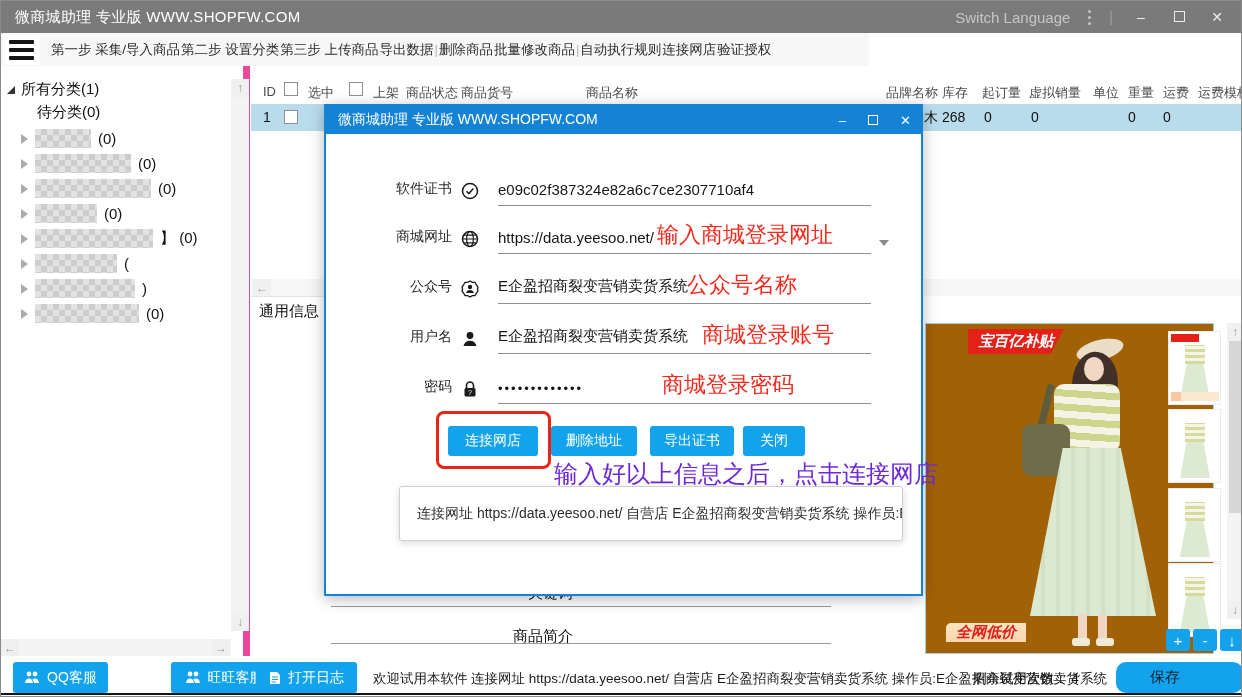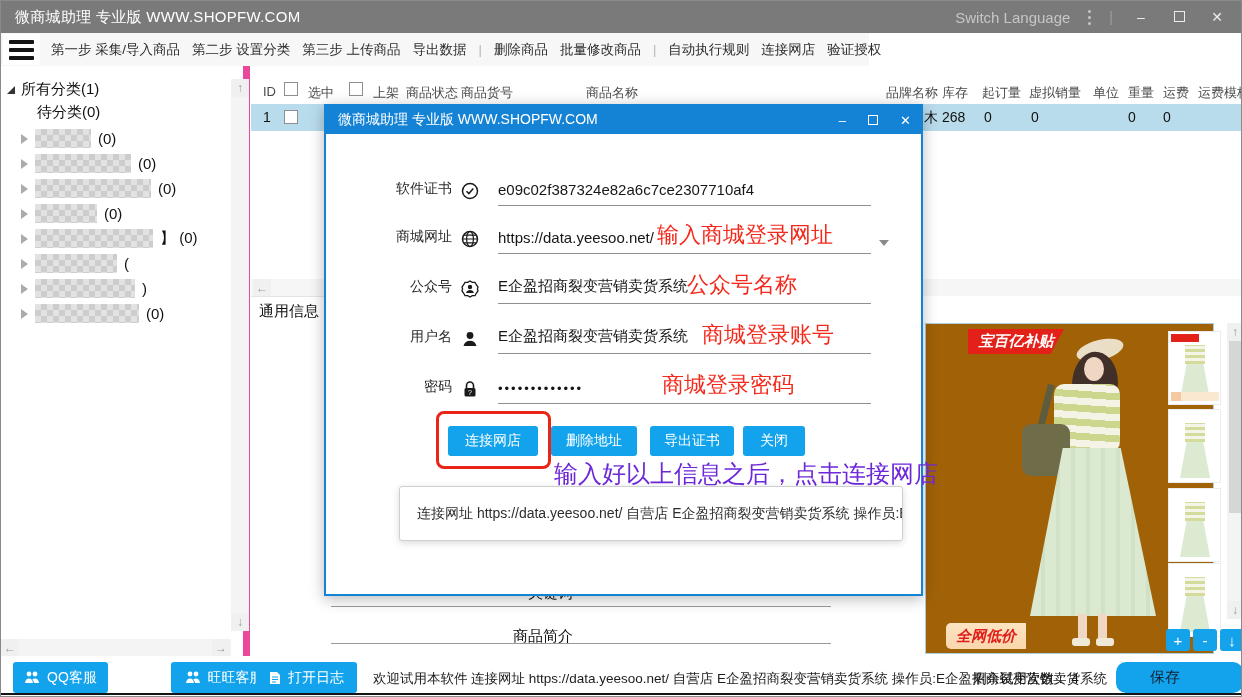--- a/index.html
+++ b/index.html
@@ -15,21 +15,21 @@
   .vdots i { width:3px; height:3px; border-radius:50%; background:#c6c6c6; }
   .tb-sep { color:#9f9f9f; font-size:14px; }
   .tb-btn { color:#ececec; font-size:14px; width:20px; text-align:center; cursor:default; }
   .tb-max { width:11px; height:11px; border:1.5px solid #ececec; display:inline-block; }
 
   
   .menubar { position:absolute; left:0; top:32px; width:1242px; height:33px; background:#fff; }
   .menubar .mb-bg { position:absolute; left:0; top:0; width:868px; height:33px; background:#f7f7f7; }
   .hamburger { position:absolute; left:2px; top:1px; width:37px; height:31px; background:#fff; display:flex; flex-direction:column; justify-content:center; align-items:center; gap:4px; }
   .hamburger i { width:25px; height:4px; background:#141414; border-radius:1px; }
-  .menu-items { position:absolute; left:50px; top:0; height:33px; display:flex; align-items:center; gap:12px; }
+  .menu-items { position:absolute; left:50px; top:0; height:33px; display:flex; align-items:center; gap:1px; }
   .mitem { font-size:13.5px; color:#2b2b2b; white-space:nowrap; cursor:default; }
   .msep { color:#b5b5b5; font-size:13px; }
 
   
   .treepanel { position:absolute; left:0; top:65px; width:249px; height:590px; background:#fff; border-right:7px solid #ec4899; }
   .troot { position:absolute; left:6px; top:14px; font-size:15px; color:#111; display:flex; align-items:center; gap:6px; }
   .tri-exp { width:0; height:0; border-left:8px solid transparent; border-bottom:8px solid #333; }
   .tpending { position:absolute; left:36px; top:37px; font-size:15px; color:#111; }
   .tree-items { position:absolute; left:20px; top:60px; }
   .titem { height:25px; display:flex; align-items:center; gap:7px; font-size:15px; color:#111; }
@@ -55,21 +55,21 @@
   .genpanel { position:absolute; left:250px; top:295px; width:632px; height:360px; background:#fff; border-top:1px solid #e4e4e4; }
   .gtab { position:absolute; left:8px; top:5px; font-size:15px; color:#111; }
   .glabel { position:absolute; left:0; width:75px; text-align:right; font-size:15px; color:#111; white-space:nowrap; direction:rtl; overflow:hidden; }
   .gl-wrap { position:absolute; left:0; top:-295px; width:325px; }
   .gl-wrap .glabel { left:auto; right:3px; width:120px; direction:ltr; }
   .u-line { position:absolute; height:1px; background:#9a9a9a; }
 
   
   .imgbox { position:absolute; left:924px; top:322px; width:289px; height:331px; border:1px solid #abcfe2; background:#a16207; }
   .banner { position:absolute; left:42px; top:5px; width:96px; height:25px; background:#e32119; color:#fff; font-size:15px; font-weight:bold; font-style:italic; display:flex; align-items:center; justify-content:center; clip-path:polygon(0 0,100% 0,86% 100%,0 100%); }
-  .badges { position:absolute; left:20px; bottom:4px; width:214px; height:26px; display:flex; border-radius:5px; overflow:hidden; }
+  .badges { position:absolute; left:20px; bottom:4px; width:214px; height:26px; display:flex; border-radius:5px; overflow:hidden;flex-direction:column; }
   .badge-l { width:80px; background:linear-gradient(180deg,#fce4c2,#fad6ac); color:#e01f1a; font-weight:bold; font-style:italic; font-size:15px; display:flex; align-items:center; justify-content:center; }
   .badge-r { flex:1; background:#fdf3e6; color:#e23c28; font-size:12.5px; display:flex; align-items:center; justify-content:center; }
   .m-hat { position:absolute; left:150px; top:16px; width:48px; height:20px; border-radius:50%; background:#eadfc6; transform:rotate(-14deg); }
   .m-hair { position:absolute; left:146px; top:28px; width:46px; height:64px; background:#41302a; border-radius:46% 54% 48% 52%; transform:rotate(8deg); }
   .m-face { position:absolute; left:158px; top:33px; width:20px; height:24px; background:#efd7c3; border-radius:50%; }
   .m-top { position:absolute; left:128px; top:60px; width:66px; height:68px; border-radius:10px; background:repeating-linear-gradient(4deg,#ccd68c 0 7px,#f5f2e6 7px 14px); }
   .m-strap { position:absolute; left:116px; top:60px; width:7px; height:48px; background:#5e5c3f; transform:rotate(14deg); }
   .m-bag { position:absolute; left:96px; top:100px; width:48px; height:52px; background:#6f6c49; border-radius:9px; }
   .m-skirt { position:absolute; left:104px; top:124px; width:126px; height:168px; background:repeating-linear-gradient(90deg,#dbe9d0 0 11px,#d1e1c5 11px 15px); clip-path:polygon(26% 0,72% 0,100% 100%,0 100%); }
   .m-leg { position:absolute; top:290px; width:9px; height:26px; background:#efd7c3; }

